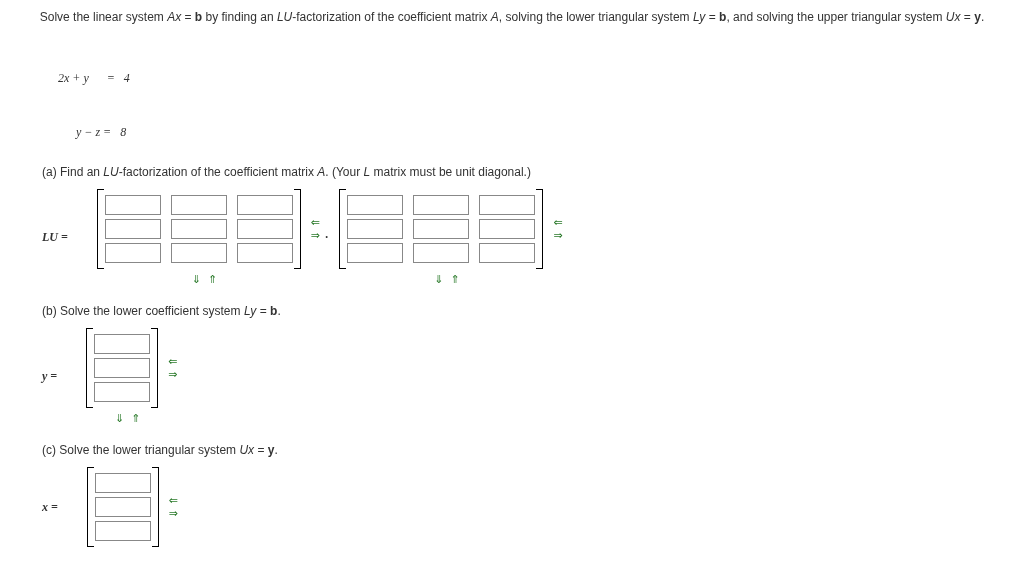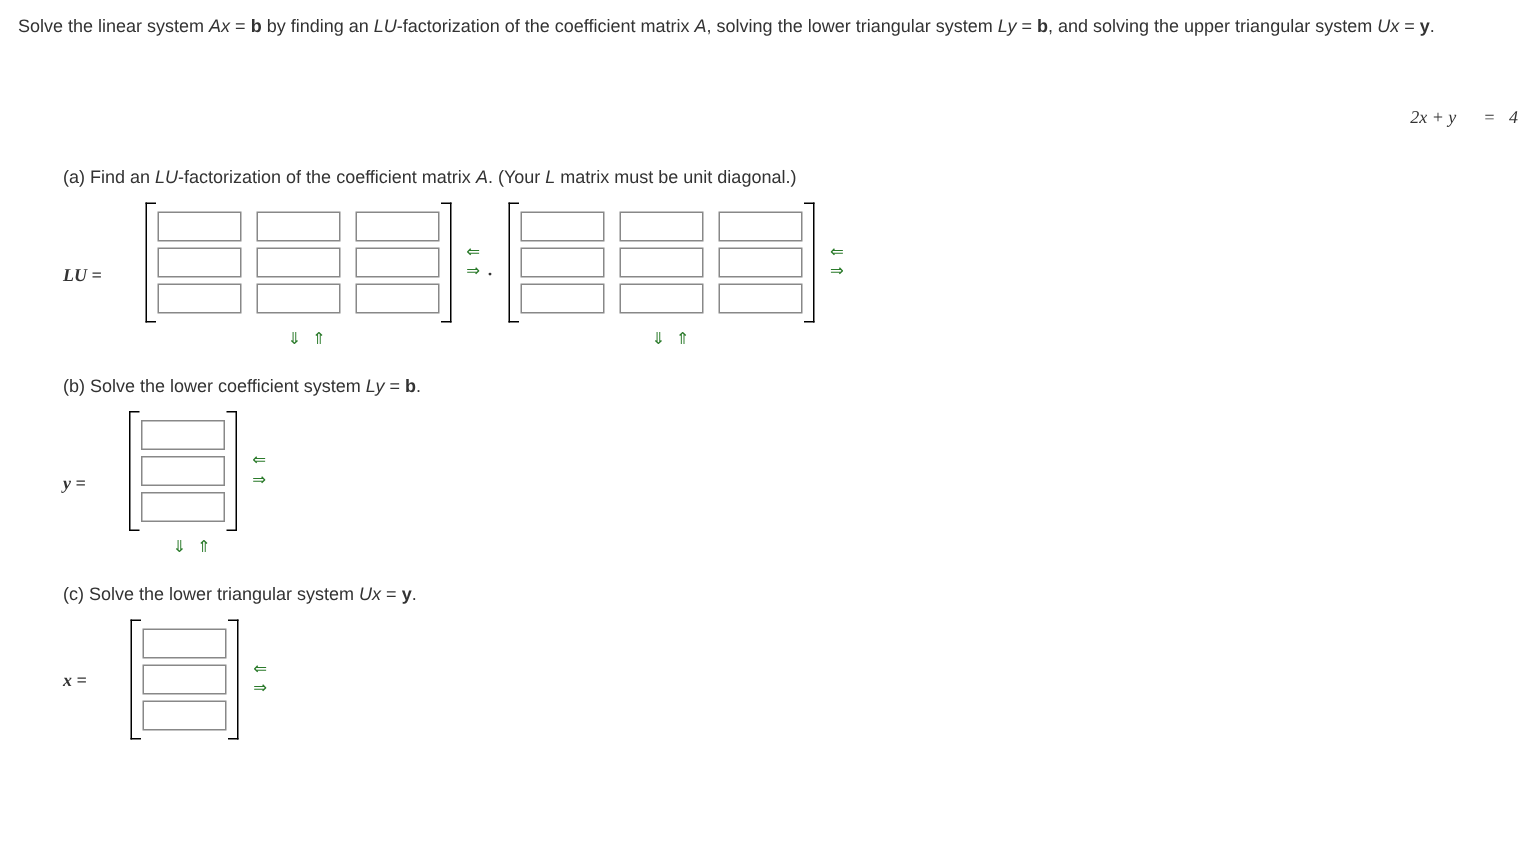--- a/index.html
+++ b/index.html
@@ -5,30 +5,29 @@
   * { box-sizing: border-box; }
   body {
     margin: 0;
     padding: 8px 12px;
     font-family: Arial, Helvetica, sans-serif;
     font-size: 12px;
     color: #333;
     background: #fff;
     width: 1024px;
   }
-  .problem-text { line-height: 1.6; margin-bottom: 6px; }
+  .problem-text { line-height: 1.6; margin-bottom: 6px; text-align: center; }
   .ital { font-style: italic; }
   .bold { font-weight: bold; }
   .equations {
     font-family: 'Times New Roman', serif;
     font-style: italic;
     margin: 4px 0 6px 40px;
     line-height: 1.5;
     white-space: pre;
-    text-align: right;
   }
   .eq-row { display: block; }
   .num { font-style: normal; }
   .red { color: #cc0000; }
   .subq { margin: 4px 0 8px 30px; }
   .answer-block {
     display: flex;
     align-items: center;
     margin: 10px 0 18px 30px;
   }
@@ -95,20 +94,21 @@
 </style>
 </head>
 <body>
 
 <div class="problem-text">
   <span>Solve the linear system </span><span class="ital">Ax</span><span> = </span><span class="bold">b</span><span> by finding an </span><span class="ital">LU</span><span>-factorization of the coefficient matrix </span><span class="ital">A</span><span>, solving the lower triangular system  </span><span class="ital">Ly</span><span> = </span><span class="bold">b</span><span>,  and solving the upper triangular system  </span><span class="ital">Ux</span><span> = </span><span class="bold">y</span><span>.</span>
 </div>
 
 <div class="equations">
   <span class="eq-row">  2x + y      =   4</span>
+  <span class="eq-row">        y − z =   8</span>
 </div>
 
 <div class="subq">
   <span>(a) Find an </span><span class="ital">LU</span><span>-factorization of the coefficient matrix </span><span class="ital">A</span><span>. (Your </span><span class="ital">L</span><span> matrix must be unit diagonal.)</span>
 </div>
 
 <div class="answer-block">
   <span class="lbl">LU =</span>
 
   <div class="mgroup">

